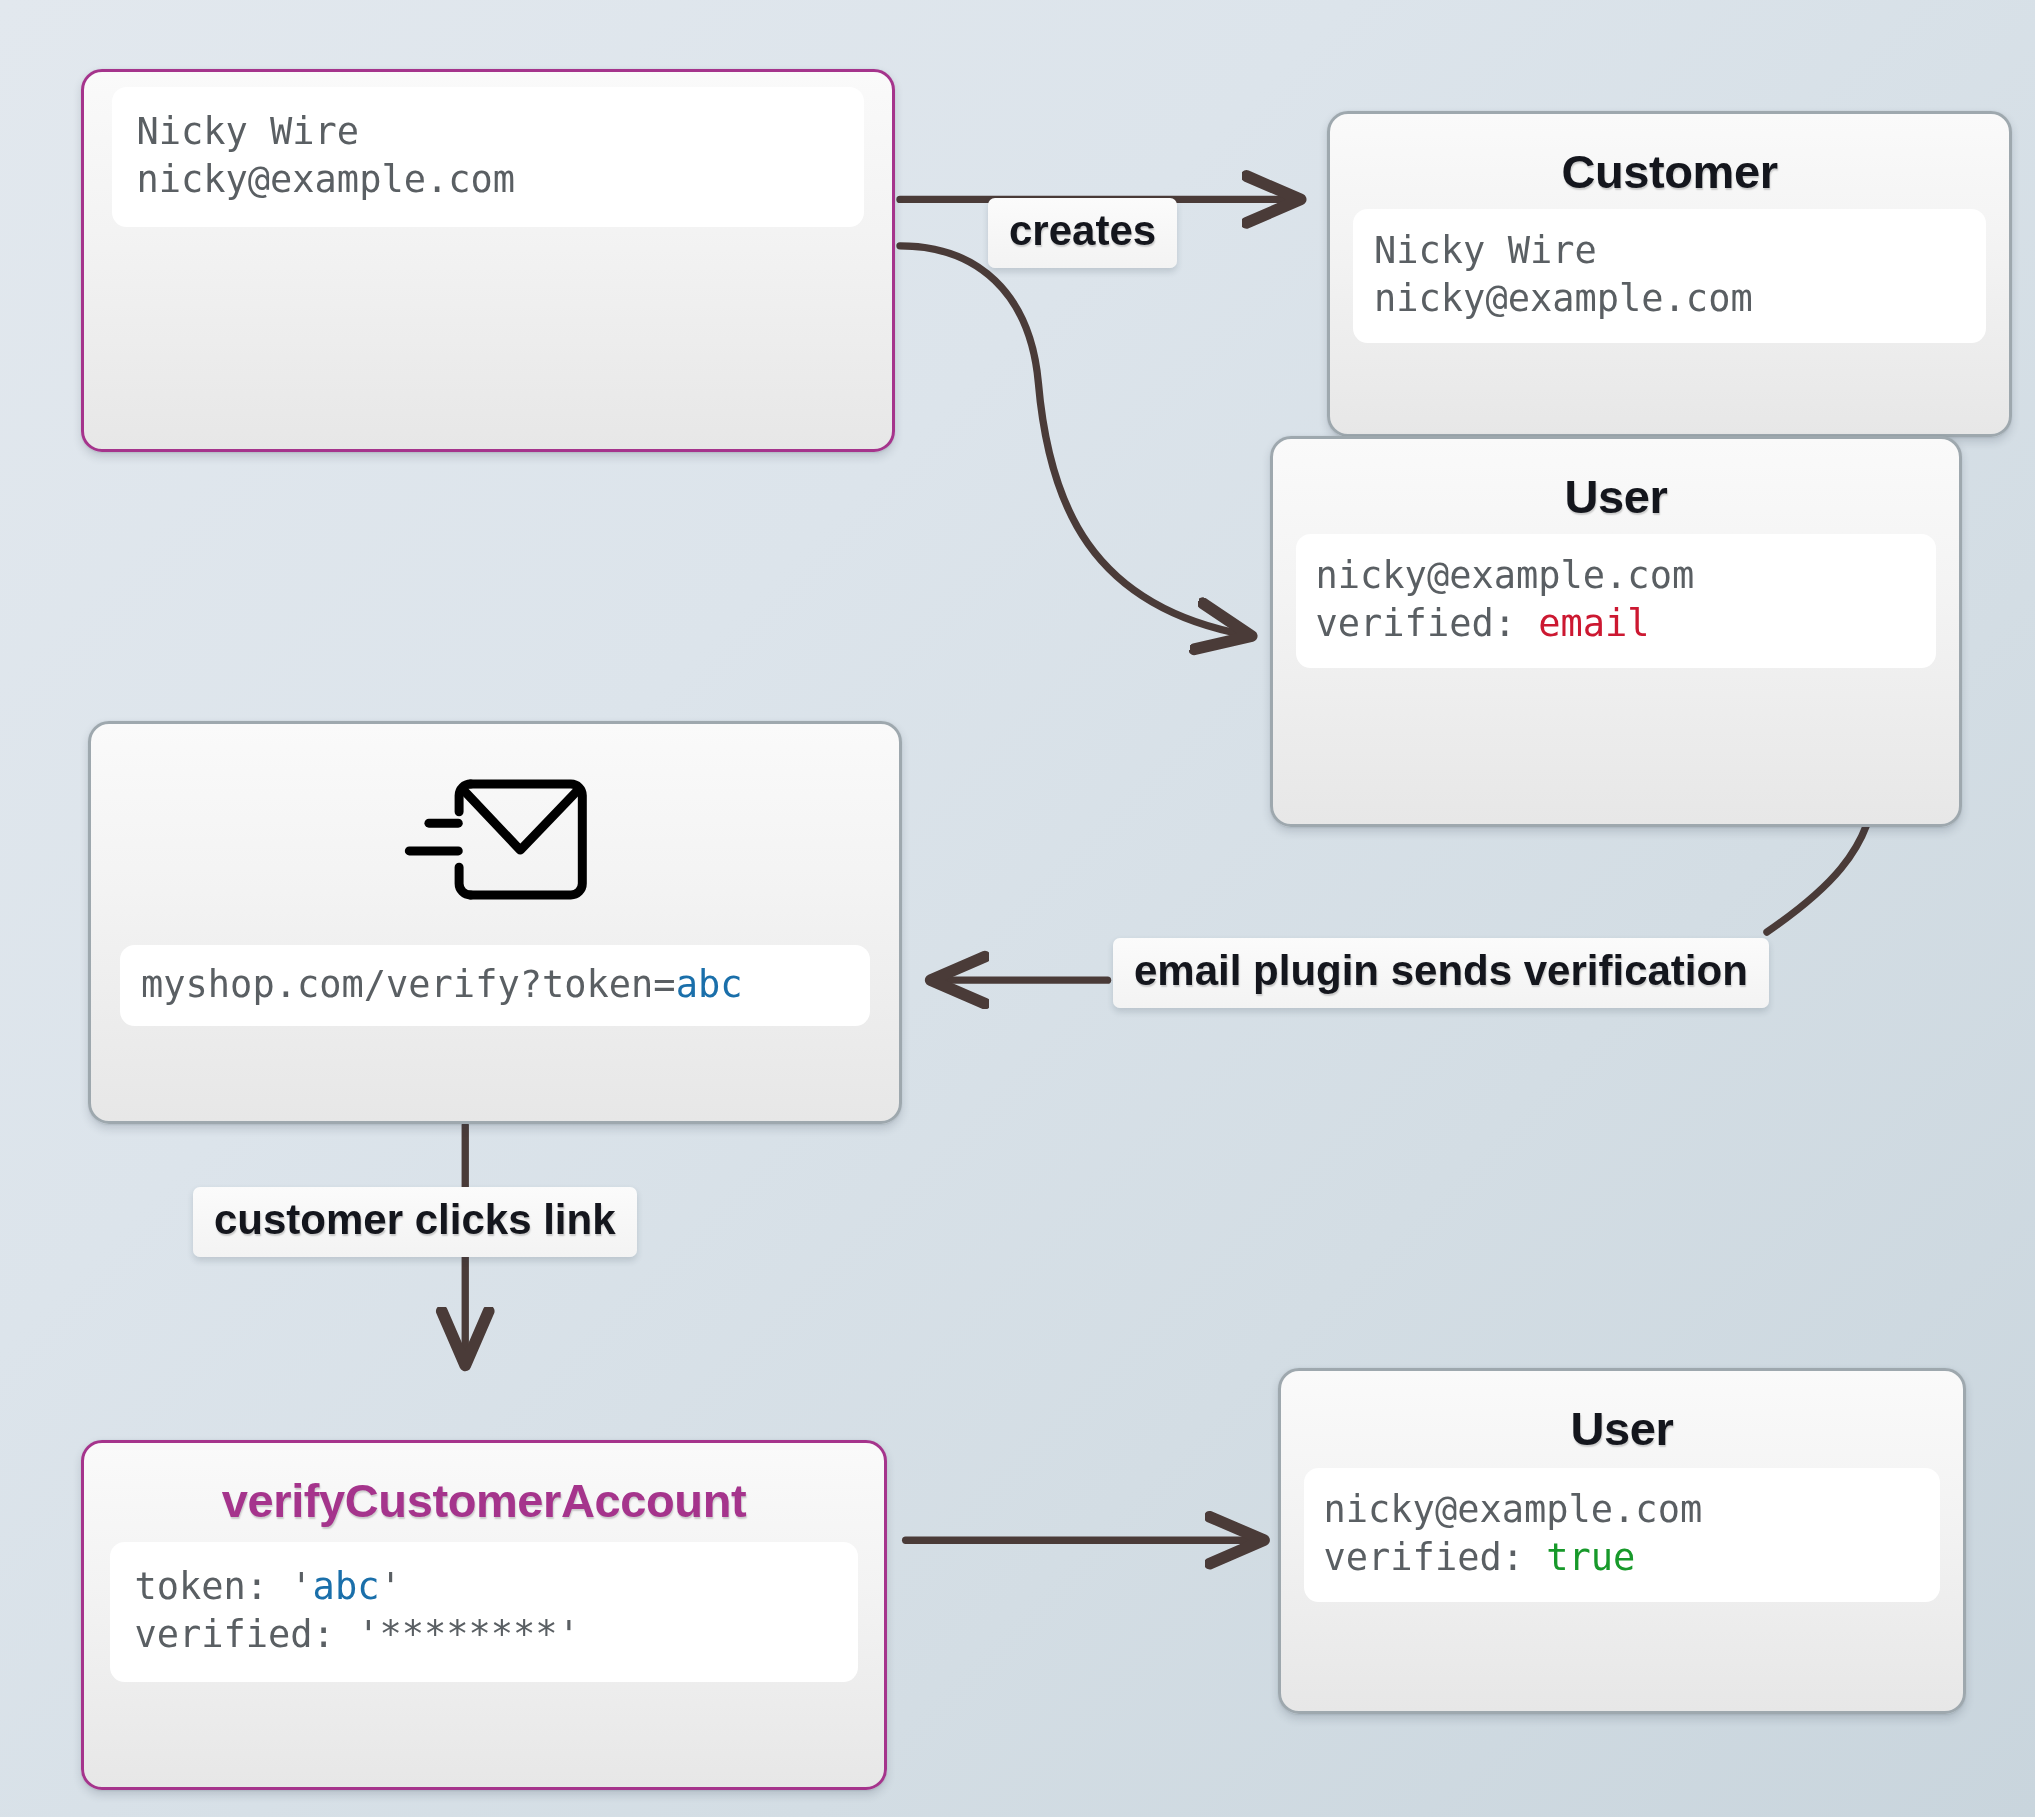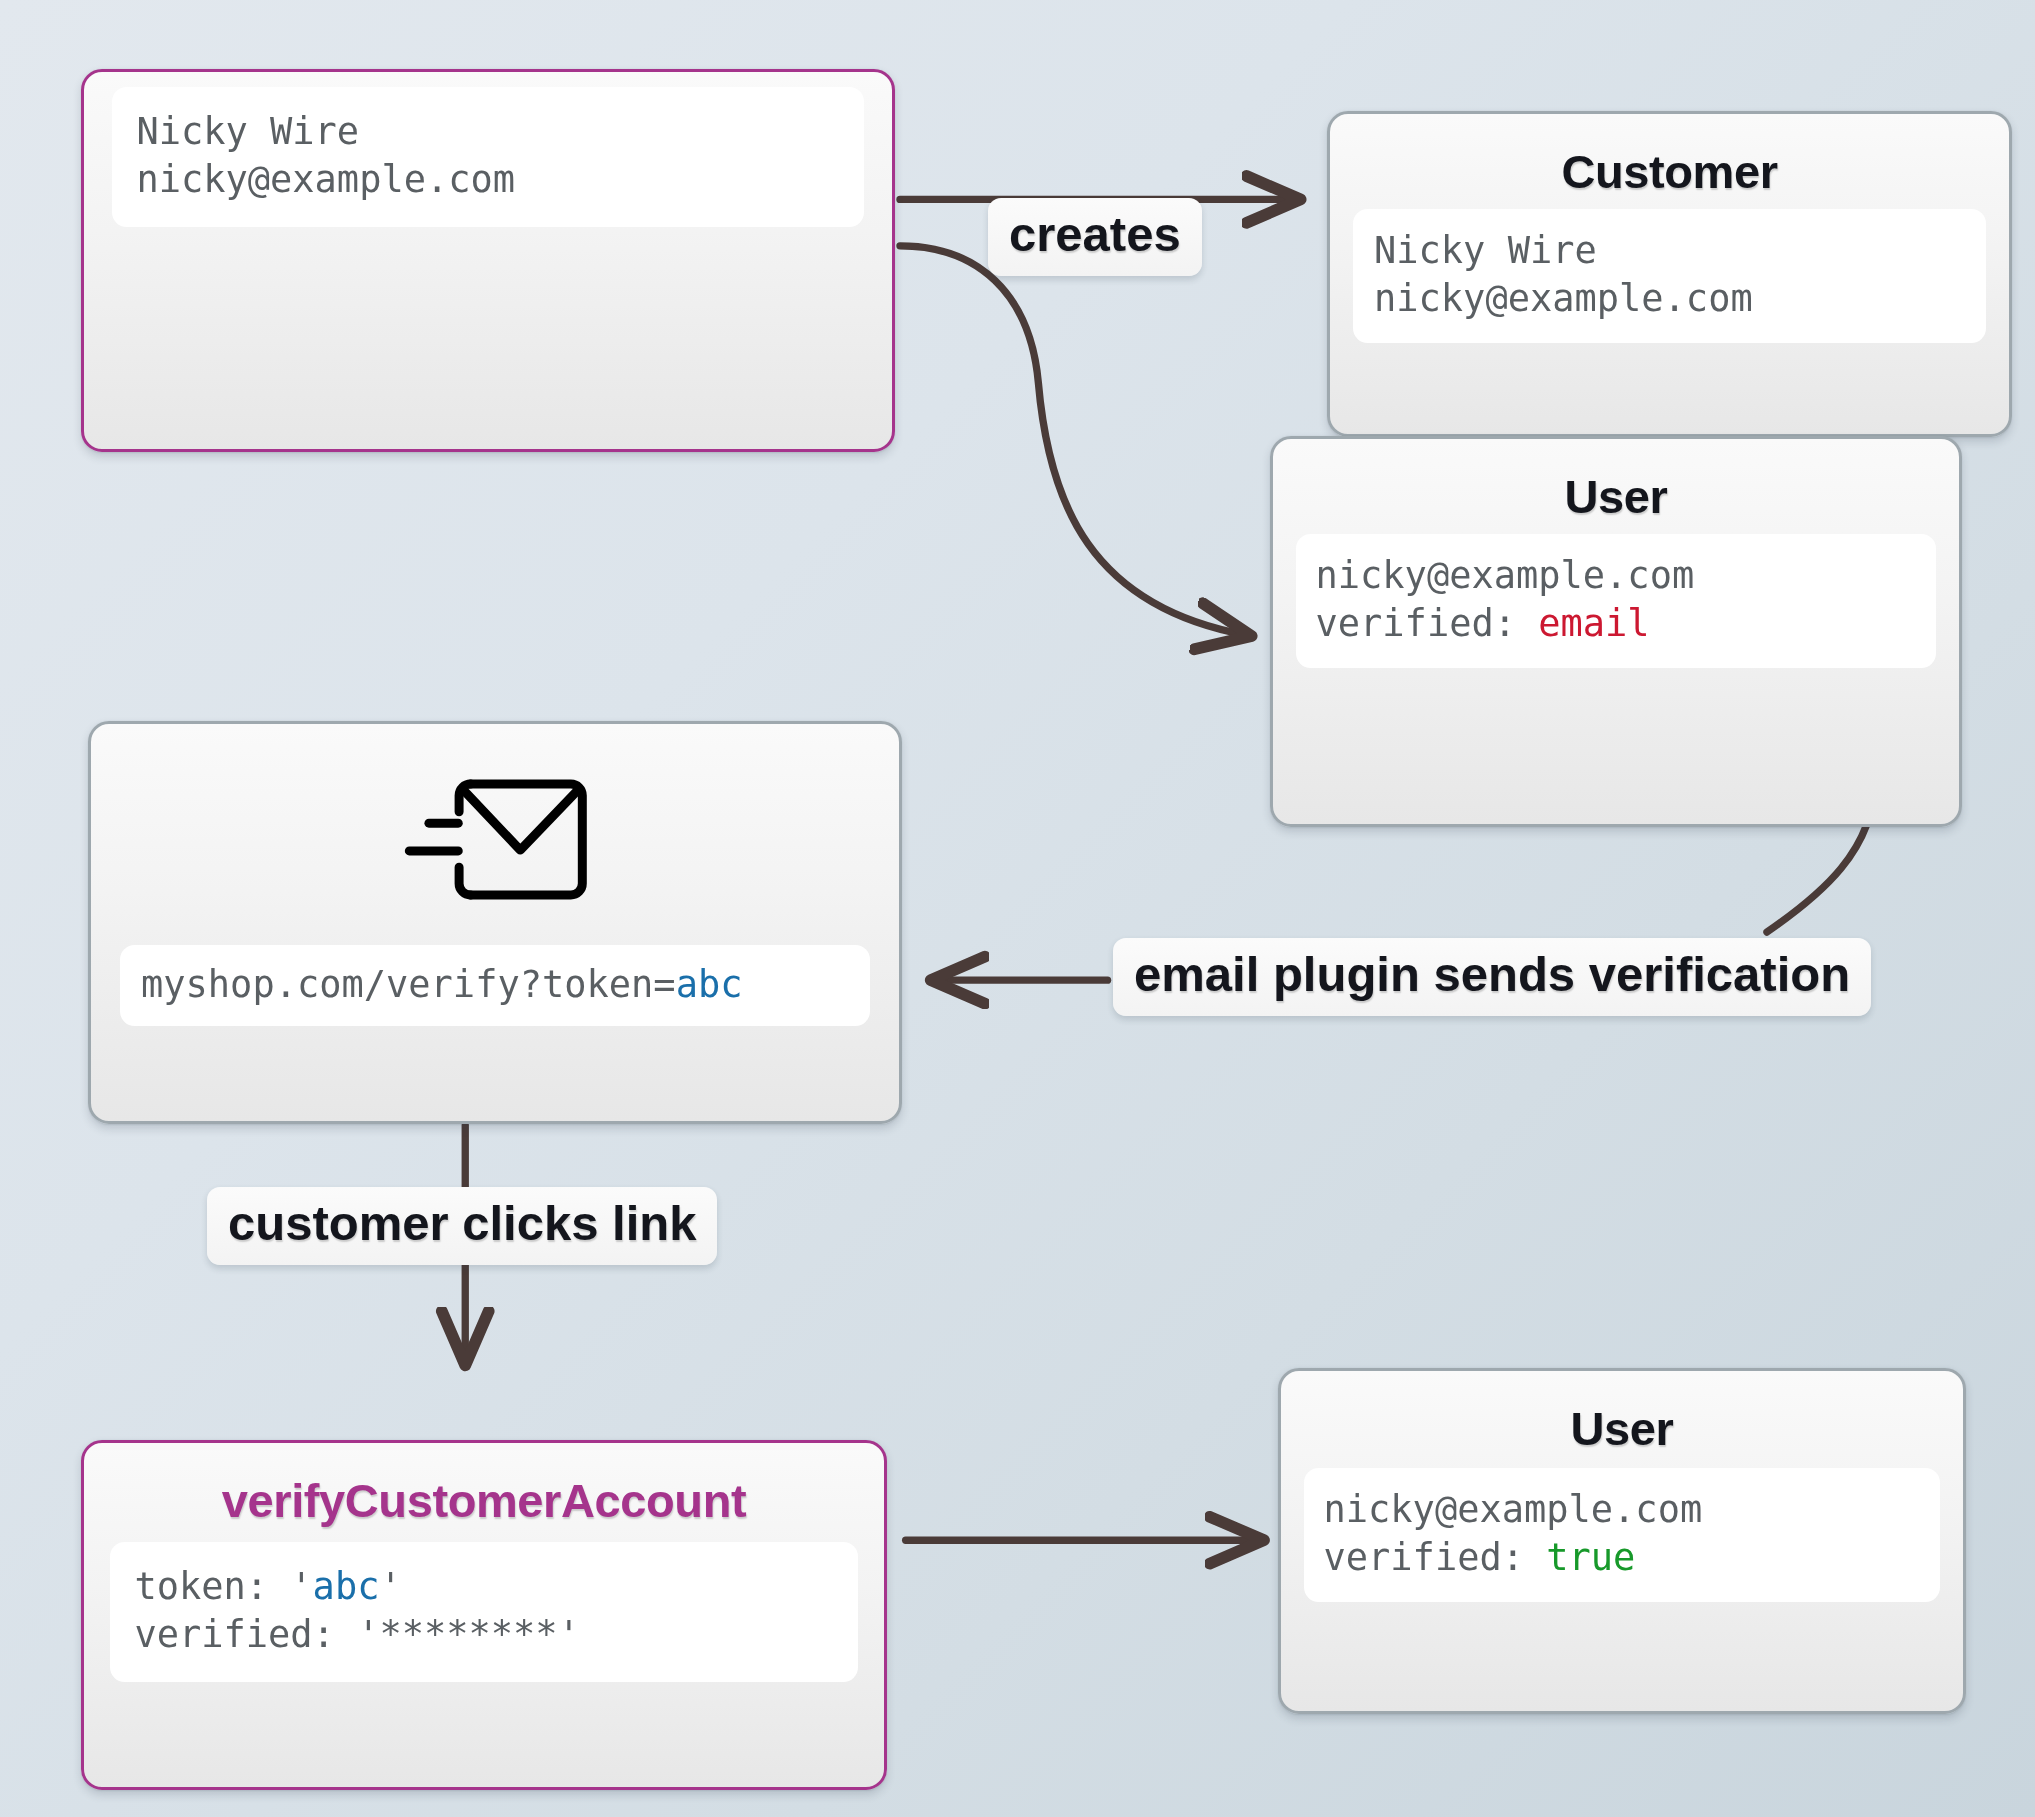--- a/index.html
+++ b/index.html
@@ -100,23 +100,23 @@
     border: 4.1px solid #1a6faa;
     border-radius: 50%;
     pointer-events: none;
   }
 
   
   .edge-label {
     position: absolute;
     z-index: 3;
     background: linear-gradient(180deg, #fbfbfb 0%, #f3f3f3 100%);
-    border-radius: 13px;
+    border-radius: 7px;
     box-shadow: 0 3.3px 6.5px rgba(40,55,70,0.16);
-    font-size: 49px;
+    font-size: 42px;
     font-weight: bold;
     color: #14161d;
     text-shadow: 0.8px 1.6px 1.6px rgba(0,0,0,0.18);
     padding: 11.4px 21px 14.7px 21px;
     white-space: nowrap;
     line-height: 1.05;
   }
 
   
   .email-icon-wrap {
@@ -224,16 +224,16 @@
       <div class="row">
         <span>verified: </span><span class="val-true">true</span>
       </div>
     </div>
   </div>
 
   <div class="edge-label" style="left:988px; top:198px;">creates</div>
 
   <div class="edge-label" style="left:1113px; top:938px;">email plugin sends verification</div>
 
-  <div class="edge-label" style="left:207px; top:1187px;">customer clicks link</div>
+  <div class="edge-label" style="left:193px; top:1187px;">customer clicks link</div>
 
 </div>
 
 
 </body></html>

